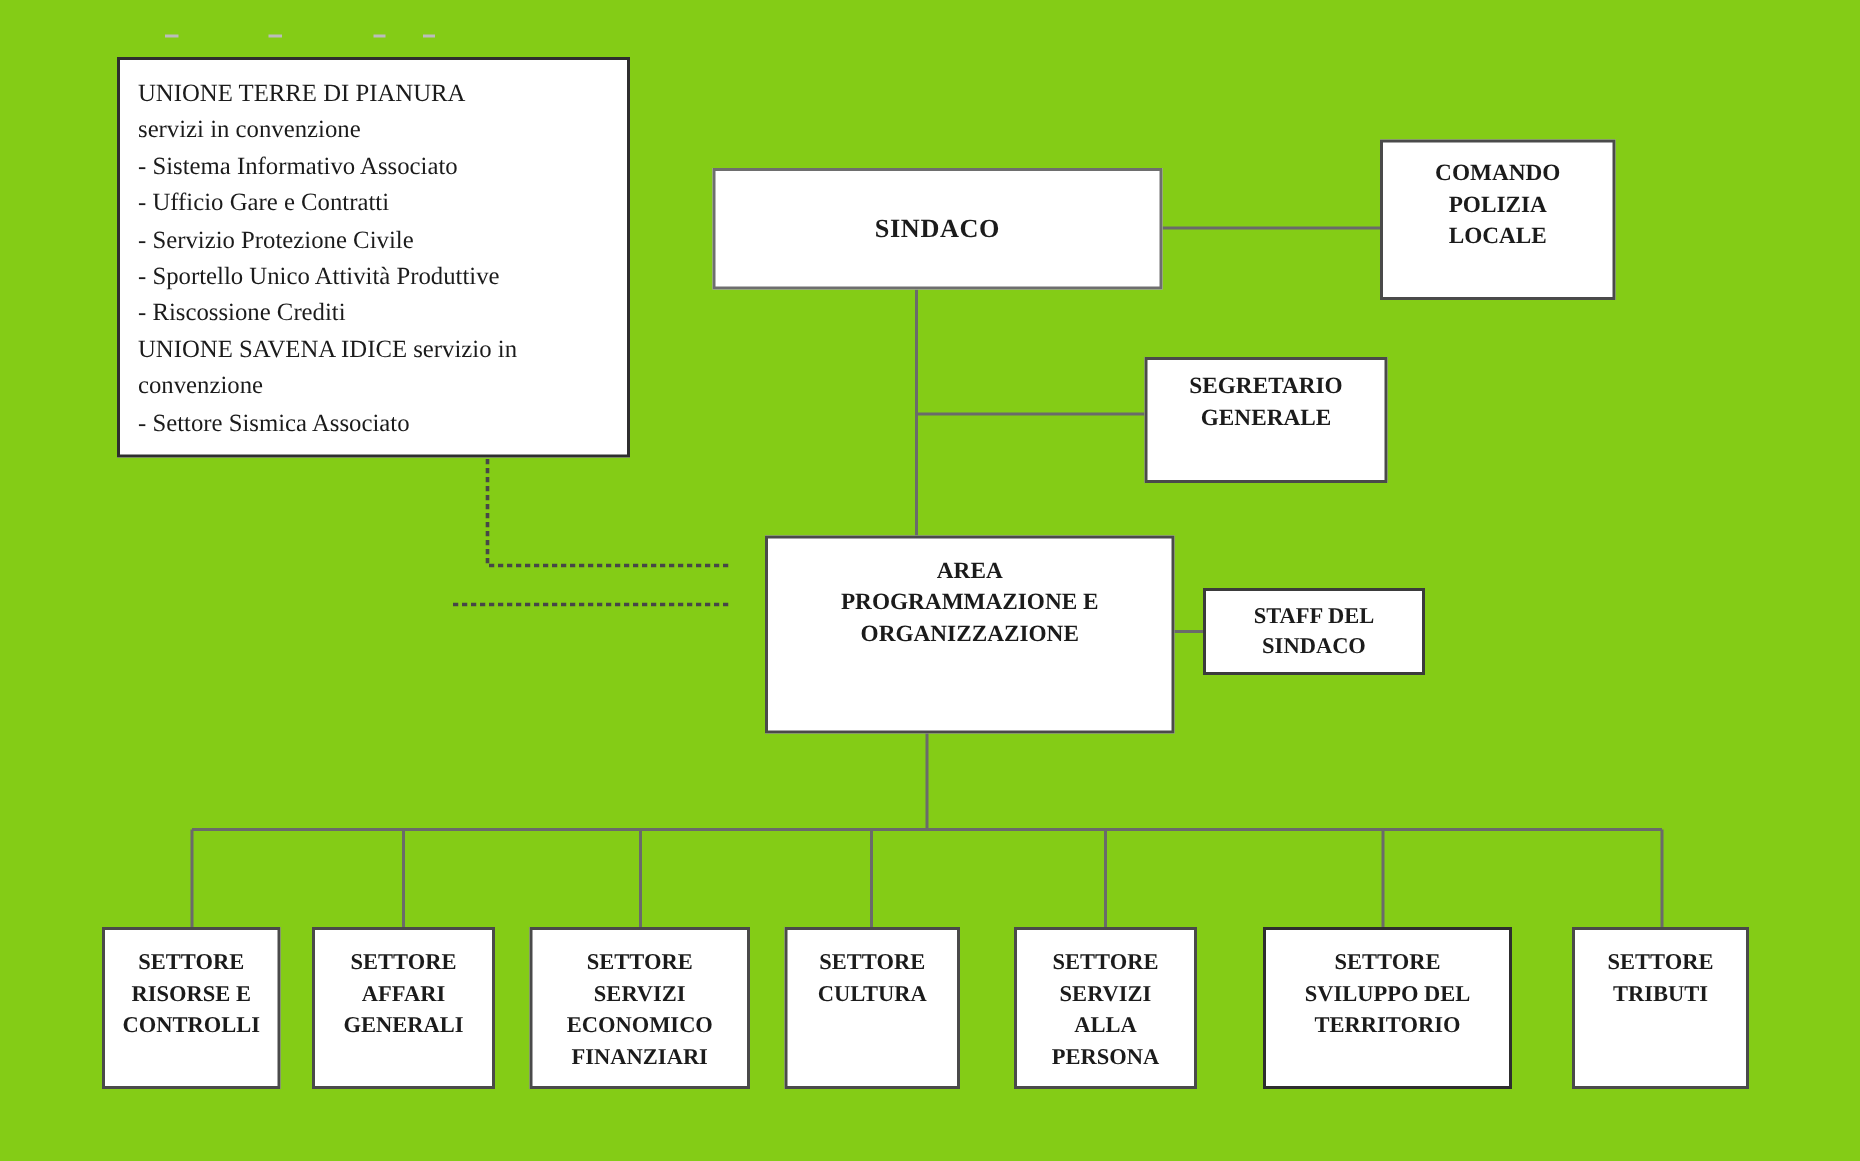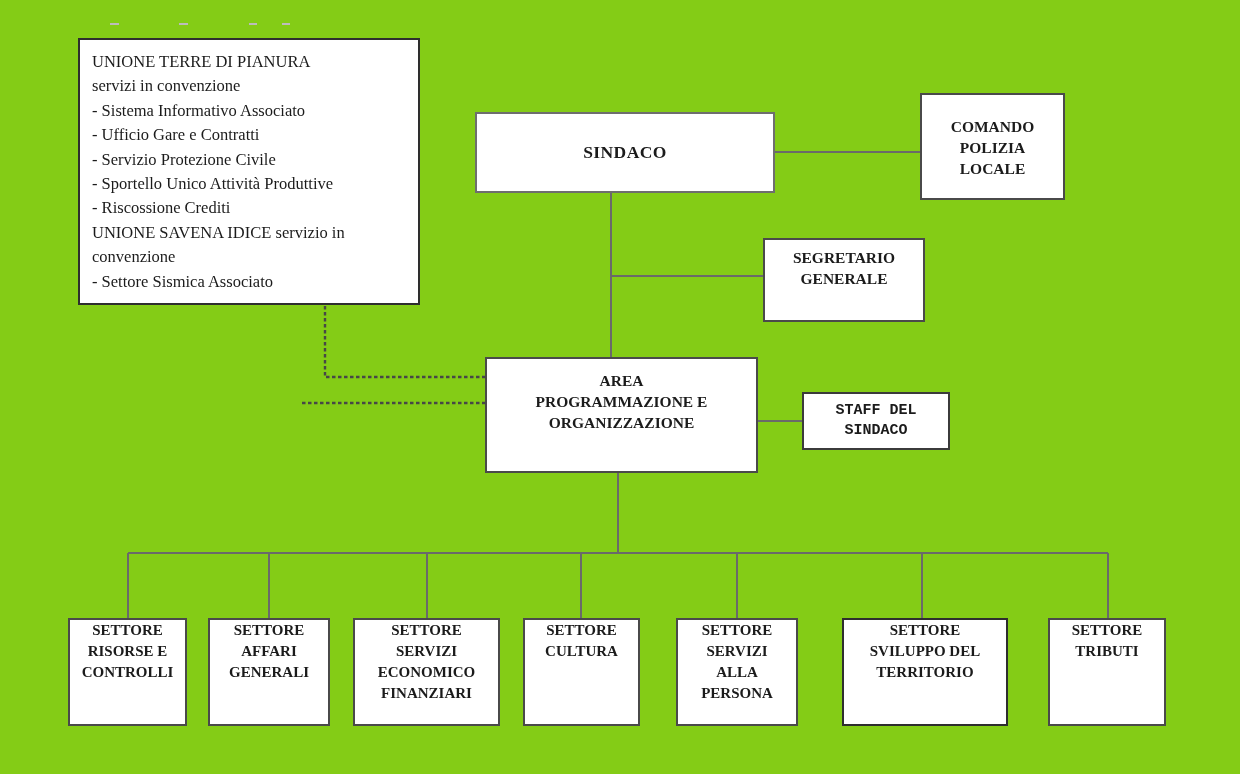--- a/index.html
+++ b/index.html
@@ -53,58 +53,59 @@
   }
   #sindaco-box {
     left: 475px; top: 112px;
     width: 300px; height: 81px;
     border-color: #6e6e6e;
     align-items: center;
   }
   #sindaco-box .label { font-size: 17.5px; letter-spacing: 0.4px; }
   #comando-box {
     left: 920px; top: 93px;
-    width: 145px; height: 107px;
-    border-color: #4a4a4a;
-    padding-top: 22px;
+    width: 157px; height: 107px;
+    border-color: #4a4a4a;
+    padding-top: 11px;
   }
   #comando-box .label { font-size: 15.5px; }
   #segretario-box {
     left: 763px; top: 238px;
     width: 162px; height: 84px;
     border-color: #4a4a4a;
     padding-top: 8px;
   }
   #segretario-box .label { font-size: 15.5px; }
   #area-box {
-    left: 485px; top: 357px;
-    width: 273px; height: 116px;
+    left: 510px; top: 357px;
+    width: 273px; height: 132px;
     border-color: #4a4a4a;
     padding-top: 12px;
   }
   #area-box .label { font-size: 15.5px; }
   #staff-box {
     left: 802px; top: 392px;
     width: 148px; height: 58px;
     border-color: #3b3b3b;
     align-items: center;
   }
-  #staff-box .label { font-size: 15px; font-family: Liberation Mono, monospace; }
+  #staff-box .label { font-size: 15px; }
   #comitato-ellipse {
     left: 96px; top: 372px;
     width: 205px; height: 64px;
     border: 2px solid #262626;
     border-radius: 50%;
     align-items: center;
   }
   #comitato-ellipse .label { font-size: 15.5px; }
   .sector-box {
     top: 618px;
     height: 108px;
     border-color: #4a4a4a;
+    padding-top: 12px;
   }
   .sector-box .label { font-size: 15px; line-height: 1.4; }
   #sector-0 { left: 68px;   width: 119px; }
   #sector-1 { left: 208px;  width: 122px; }
   #sector-2 { left: 353px;  width: 147px; }
   #sector-3 { left: 523px;  width: 117px; }
   #sector-4 { left: 676px;  width: 122px; }
   #sector-5 { left: 842px;  width: 166px; border-color: #2e2e2e; }
   #sector-6 { left: 1048px; width: 118px; }
   .artifact-mark {

